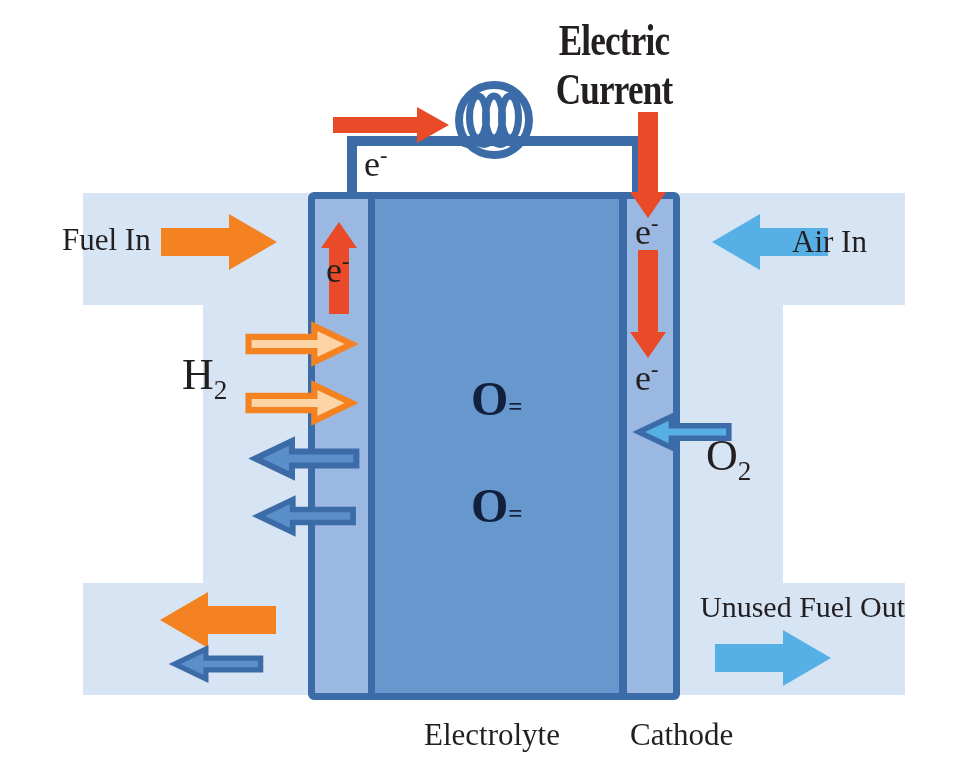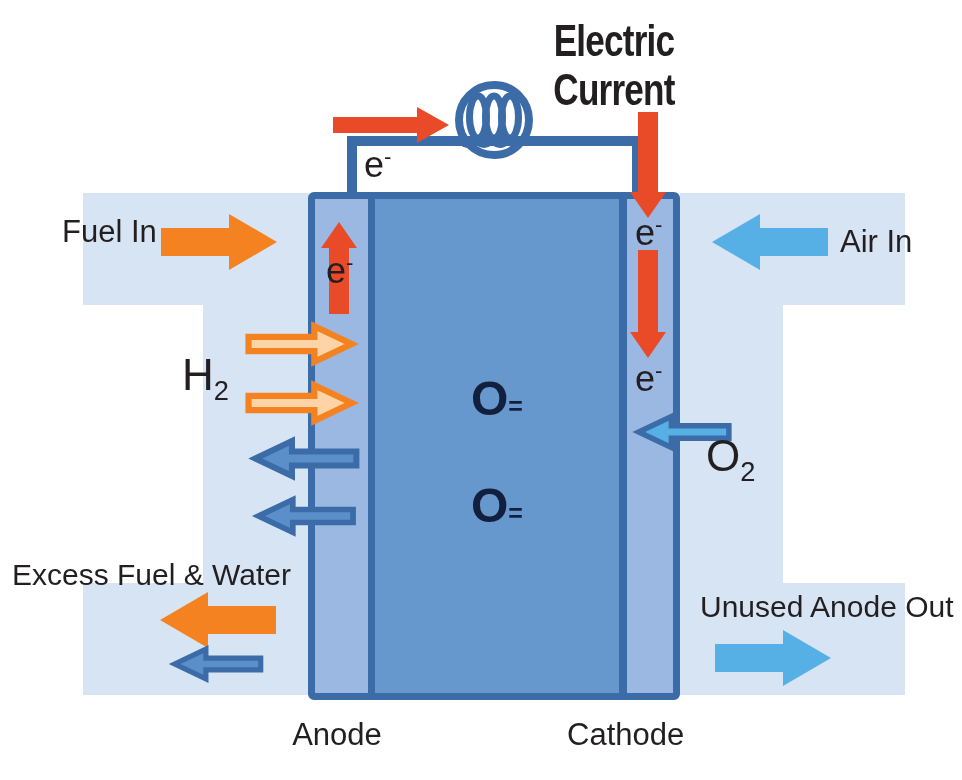--- a/index.html
+++ b/index.html
@@ -4,21 +4,21 @@
 <style>
   :root{
     --c-channel:#d7e4f4; --c-electrode:#9ab8e2; --c-electrolyte:#6697cd;
     --c-outline:#3c6ca8; --c-red:#e94a28; --c-orange:#f58220; --c-peach:#fcd4a5;
     --c-mid-blue:#5b8fca; --c-sky-blue:#57b0e5; --c-text:#231f20; --c-ion-text:#13203d;
     --c-background:#ffffff;
   }
   html,body{margin:0;padding:0;background:#fff;}
   #stage{
     position:relative;width:962px;height:780px;background:var(--c-background);
-    font-family:Liberation Sans, sans-serif;color:var(--c-text);overflow:hidden;
+    font-family:Liberation Serif, serif;color:var(--c-text);overflow:hidden;
   }
   .chan{position:absolute;background:var(--c-channel);}
   .wire{position:absolute;background:var(--c-outline);}
   .lbl{position:absolute;white-space:nowrap;color:var(--c-text);line-height:1.05;}
   .lbl sup{font-size:0.62em;vertical-align:super;line-height:0;}
   .lbl sub{font-size:0.62em;vertical-align:sub;line-height:0;}
   .f30{font-size:30px;}
   .f31{font-size:31px;}
   .f36{font-size:36px;font-weight:bold;}
   .chem{font-size:44px;}
@@ -122,27 +122,26 @@
   </svg>
   <svg class="arr flip" style="left:627px;top:411px;" width="112" height="42" viewBox="0 0 126 54">
     <polygon class="bord o2-style" points="4,19 78,19 78,7 120,27 78,47 78,35 4,35"></polygon>
   </svg>
 
   <div class="lbl" id="title">
     <div>Electric</div>
     <div>Current</div>
   </div>
 
-  <div class="lbl f31" style="left:62px;top:216px;">Fuel In</div>
-  <div class="lbl f31" style="left:840px;top:226px;">Air In</div>
-  <div class="lbl f30" style="left:12px;top:559px;">Excess Fuel &amp; Water</div>
-  <div class="lbl f30" style="left:700px;top:591px;">Unused Anode Out</div>
+  <div class="lbl f31" style="left:62px;top:224px;">Fuel In</div>
+  <div class="lbl f31" style="left:792px;top:226px;">Air In</div>
+  <div class="lbl f30" style="left:700px;top:591px;">Unused Fuel Out</div>
 
-  <div class="lbl f31 ctr" style="left:287px;top:719px;width:100px;">Anode</div>
-  <div class="lbl f31 ctr" style="left:567px;top:719px;width:100px;">Cathode</div>
+  <div class="lbl f31 ctr" style="left:417px;top:719px;width:150px;">Electrolyte</div>
+  <div class="lbl f31 ctr" style="left:630px;top:719px;width:100px;">Cathode</div>
 
   <div class="lbl chem" style="left:182px;top:352px;"><span>H</span><sub>2</sub></div>
   <div class="lbl chem" style="left:706px;top:433px;"><span>O</span><sub>2</sub></div>
 
   <div class="lbl ion" style="left:471px;top:374px;"><span>O</span><sup>=</sup></div>
   <div class="lbl ion" style="left:471px;top:481px;"><span>O</span><sup>=</sup></div>
 
   <div class="lbl f36" style="left:364px;top:146px;font-weight:normal;"><span>e</span><sup>-</sup></div>
   <div class="lbl f36" style="left:326px;top:252px;font-weight:normal;"><span>e</span><sup>-</sup></div>
   <div class="lbl f36" style="left:635px;top:214px;font-weight:normal;"><span>e</span><sup>-</sup></div>

